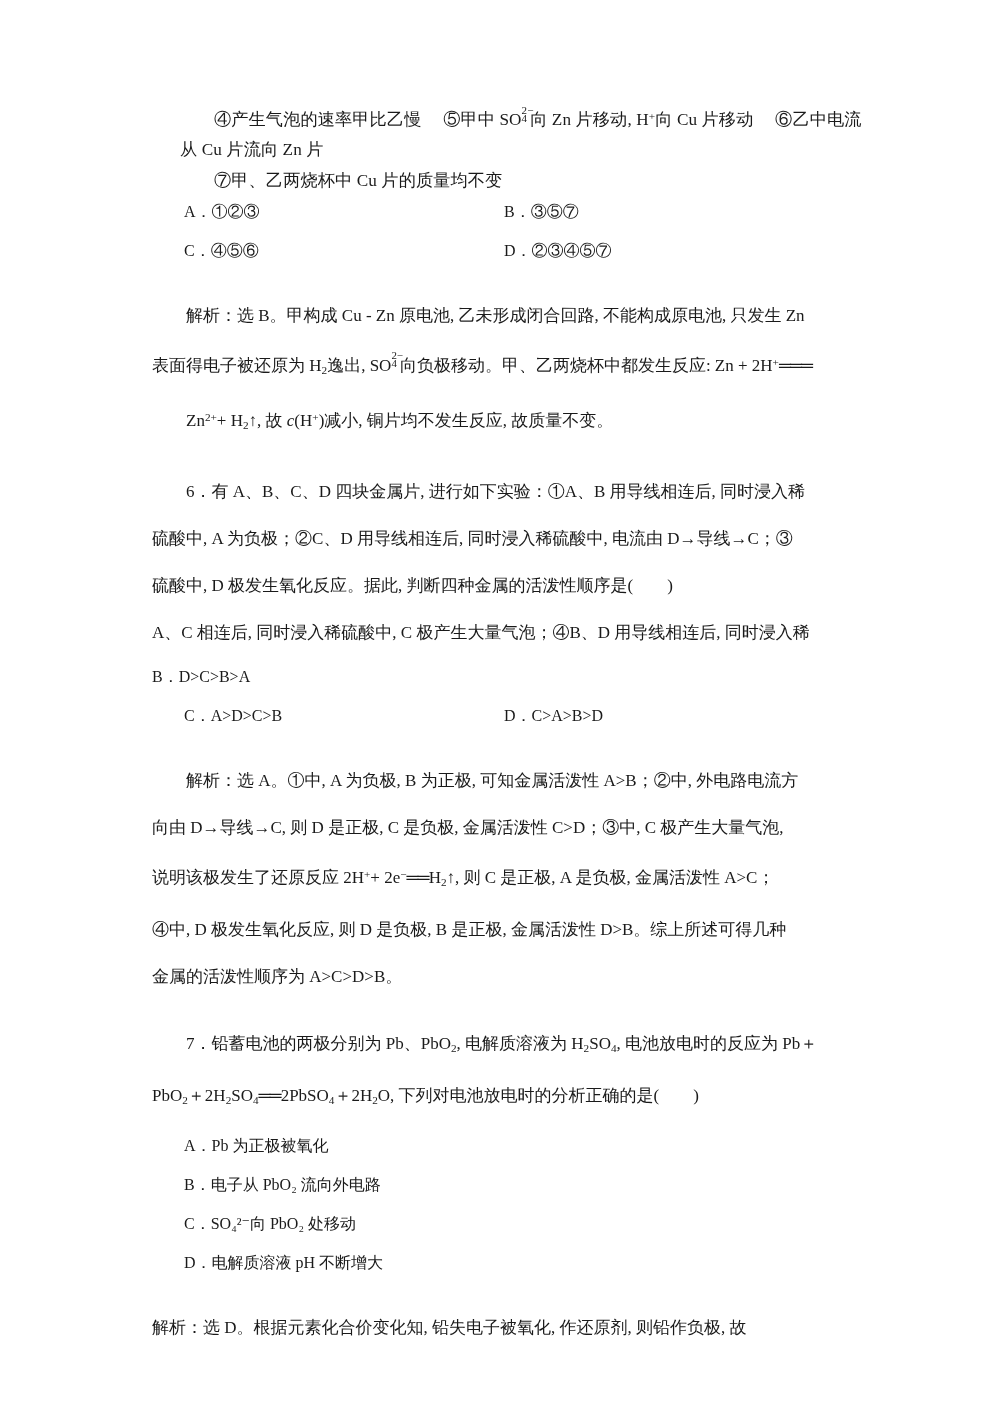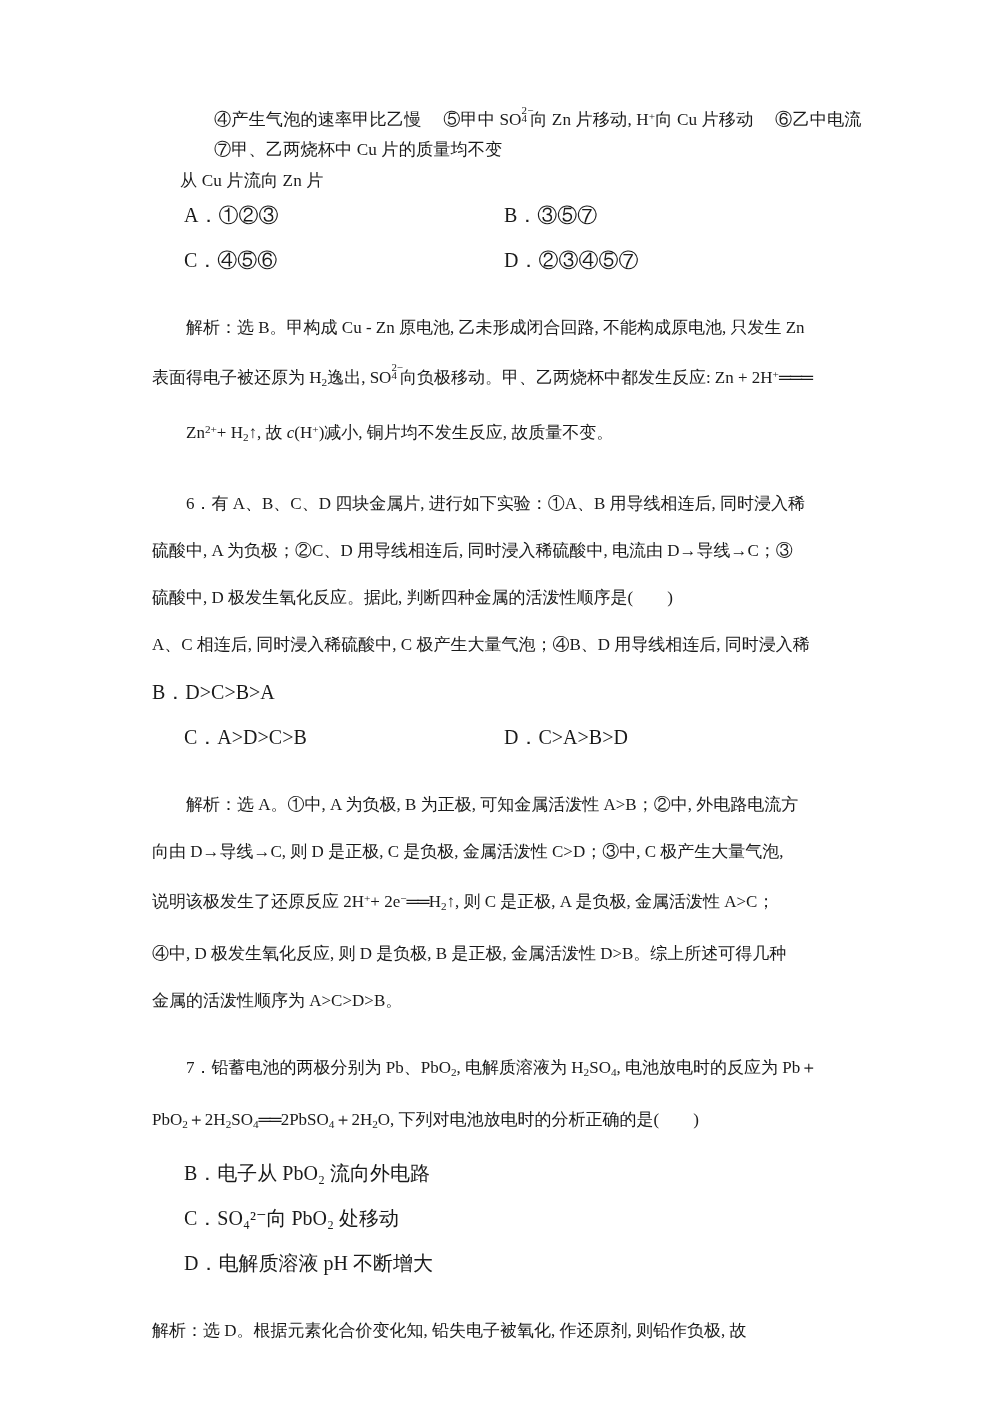--- a/index.html
+++ b/index.html
@@ -27,21 +27,21 @@
     font-size: 17.2px;
     line-height: 1.0;
     white-space: nowrap;
     letter-spacing: 0.1px;
   }
   
   .blk-q5tail .line { margin-bottom: 13px; margin-left: 28px; }
   .blk-opts { margin-top: 11px; }
   .opt-row {
     display: flex;
-    font-size: 20px;
+    font-size: 16px;
     margin-bottom: 18px;
     white-space: nowrap;
   }
   .opt-a { width: 320px; padding-left: 32px; }
   .opt-b { padding-left: 0px; }
   .para {
     font-size: 17px;
     line-height: 47px;
     text-align: justify;
     text-justify: inter-ideograph;
@@ -85,22 +85,22 @@
 
 <div class="page">
   <div class="content">
 
     <div class="blk-q5tail">
       <div class="line indent">
         <span>④产生气泡的速率甲比乙慢</span>　
         <span><span>⑤甲中 SO</span><span class="sulf"><span class="dn">4</span><span class="up">2−</span></span><span>向 Zn 片移动, H</span><sup>+</sup><span>向 Cu 片移动</span></span>　
         <span>⑥乙中电流</span>
       </div>
+      <div class="line">从 Cu 片流向 Zn 片</div>
       <div class="line indent">⑦甲、乙两烧杯中 Cu 片的质量均不变</div>
-      <div class="line">从 Cu 片流向 Zn 片</div>
     </div>
 
     <div class="blk-opts">
       <div class="opt-row">
         <div class="opt-a"><span>A．</span><span>①②③</span></div>
         <div class="opt-b"><span>B．</span><span>③⑤⑦</span></div>
       </div>
       <div class="opt-row">
         <div class="opt-a"><span>C．</span><span>④⑤⑥</span></div>
         <div class="opt-b"><span>D．</span><span>②③④⑤⑦</span></div>
@@ -142,20 +142,23 @@
     </div>
 
     <div class="gap-md"></div>
     <div class="para">
       <span class="l indent"><span>7．</span><span>铅蓄电池的两极分别为 Pb、PbO</span><sub>2</sub><span>, 电解质溶液为 H</span><sub>2</sub><span>SO</span><sub>4</sub><span>, 电池放电时的反应为 Pb＋</span></span>
       <span class="l"><span>PbO</span><sub>2</sub><span>＋2H</span><sub>2</sub><span>SO</span><sub>4</sub><span class="eq">══</span><span>2PbSO</span><sub>4</sub><span>＋2H</span><sub>2</sub><span>O, 下列对电池放电时的分析正确的是(　　)</span></span>
     </div>
 
     <div class="blk-opts">
       <div class="opt-row">
+        <div class="opt-a"><span>A．</span><span>Pb 为正极被氧化</span></div>
+      </div>
+      <div class="opt-row">
         <div class="opt-a"><span>B．</span><span>电子从 PbO₂ 流向外电路</span></div>
       </div>
       <div class="opt-row">
         <div class="opt-a"><span>C．</span><span>SO₄²⁻向 PbO₂ 处移动</span></div>
       </div>
       <div class="opt-row">
         <div class="opt-a"><span>D．</span><span>电解质溶液 pH 不断增大</span></div>
       </div>
     </div>
 

